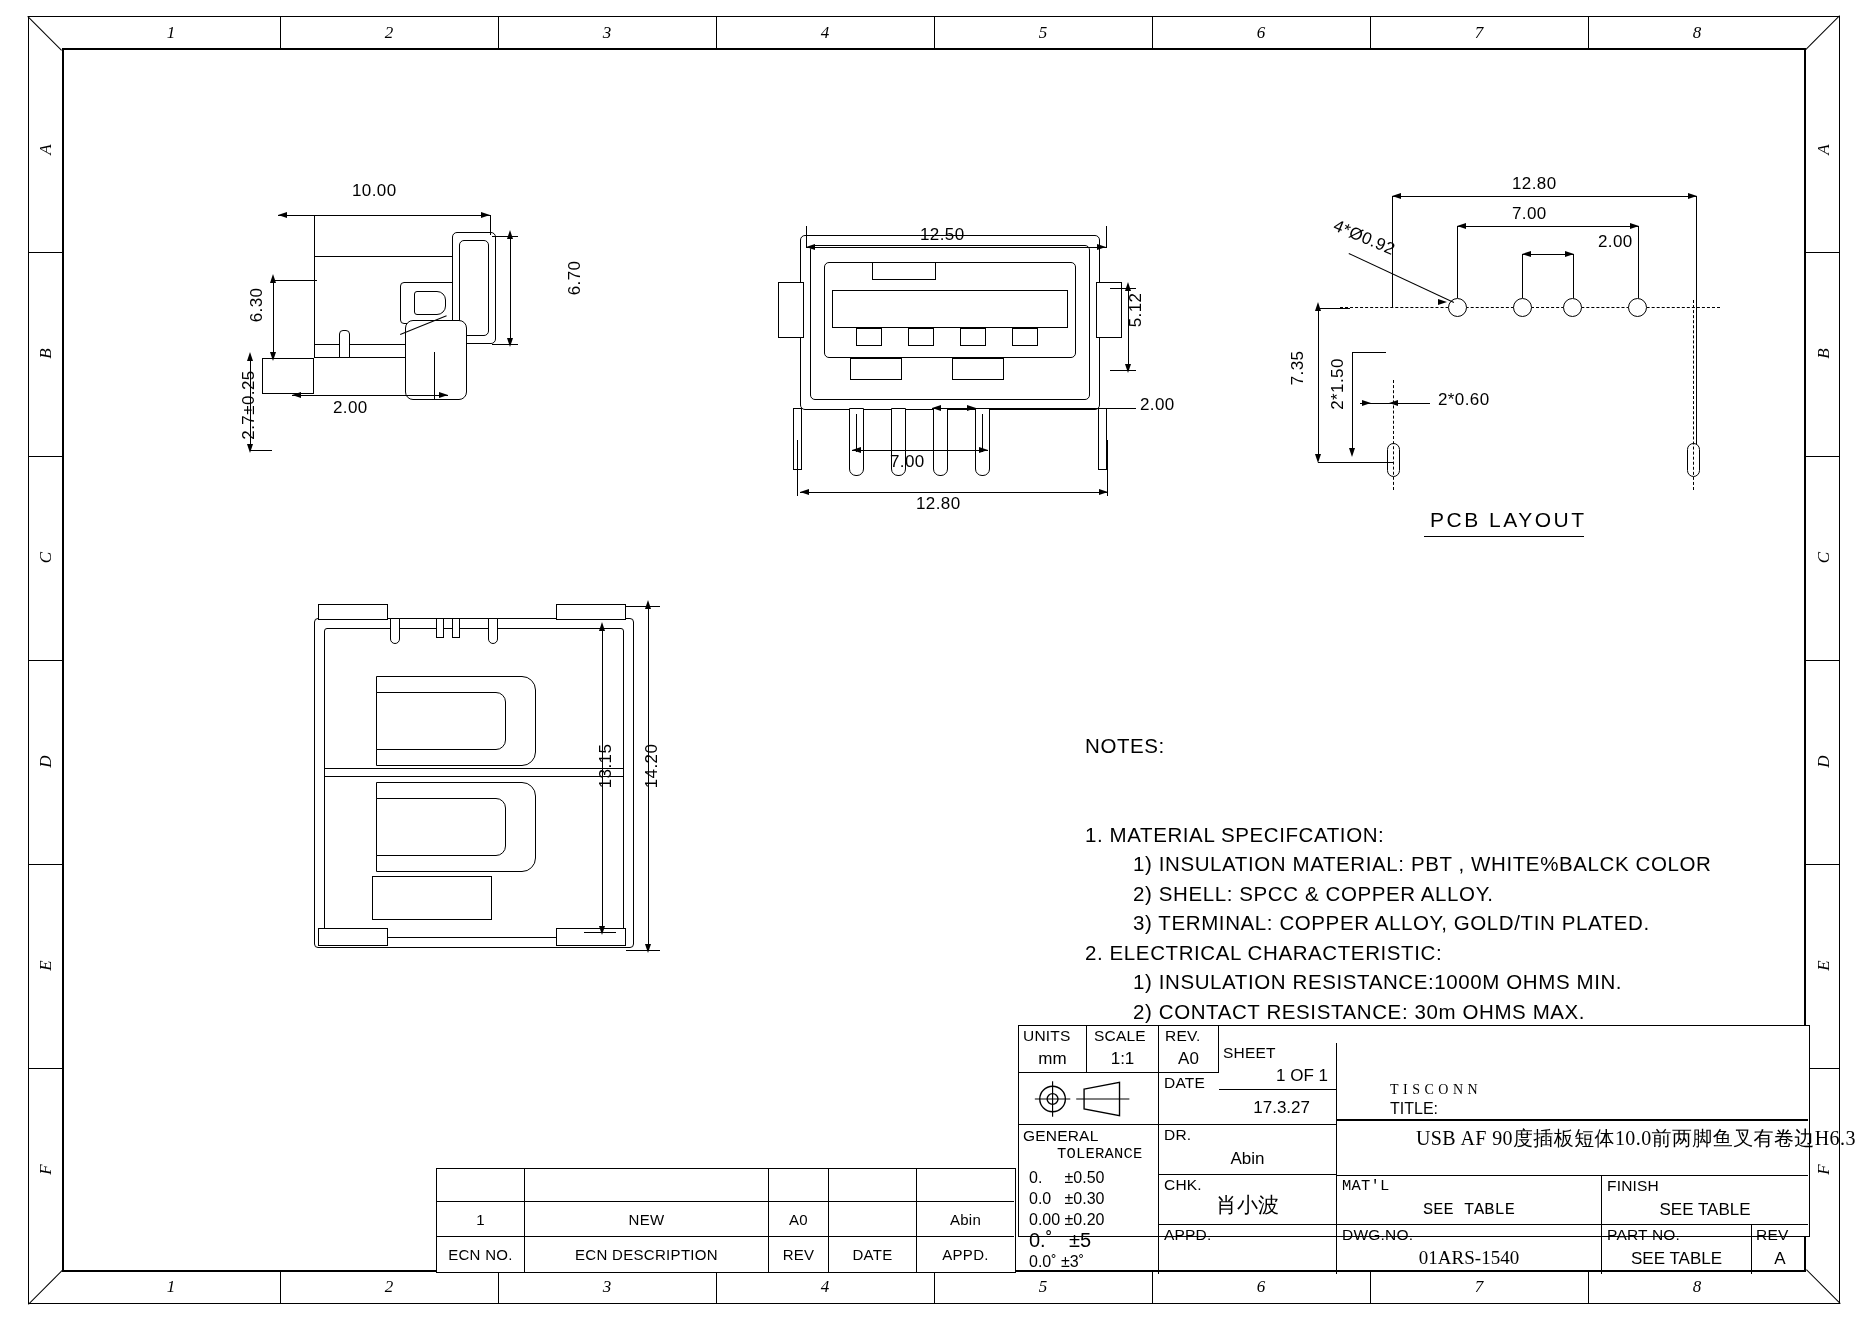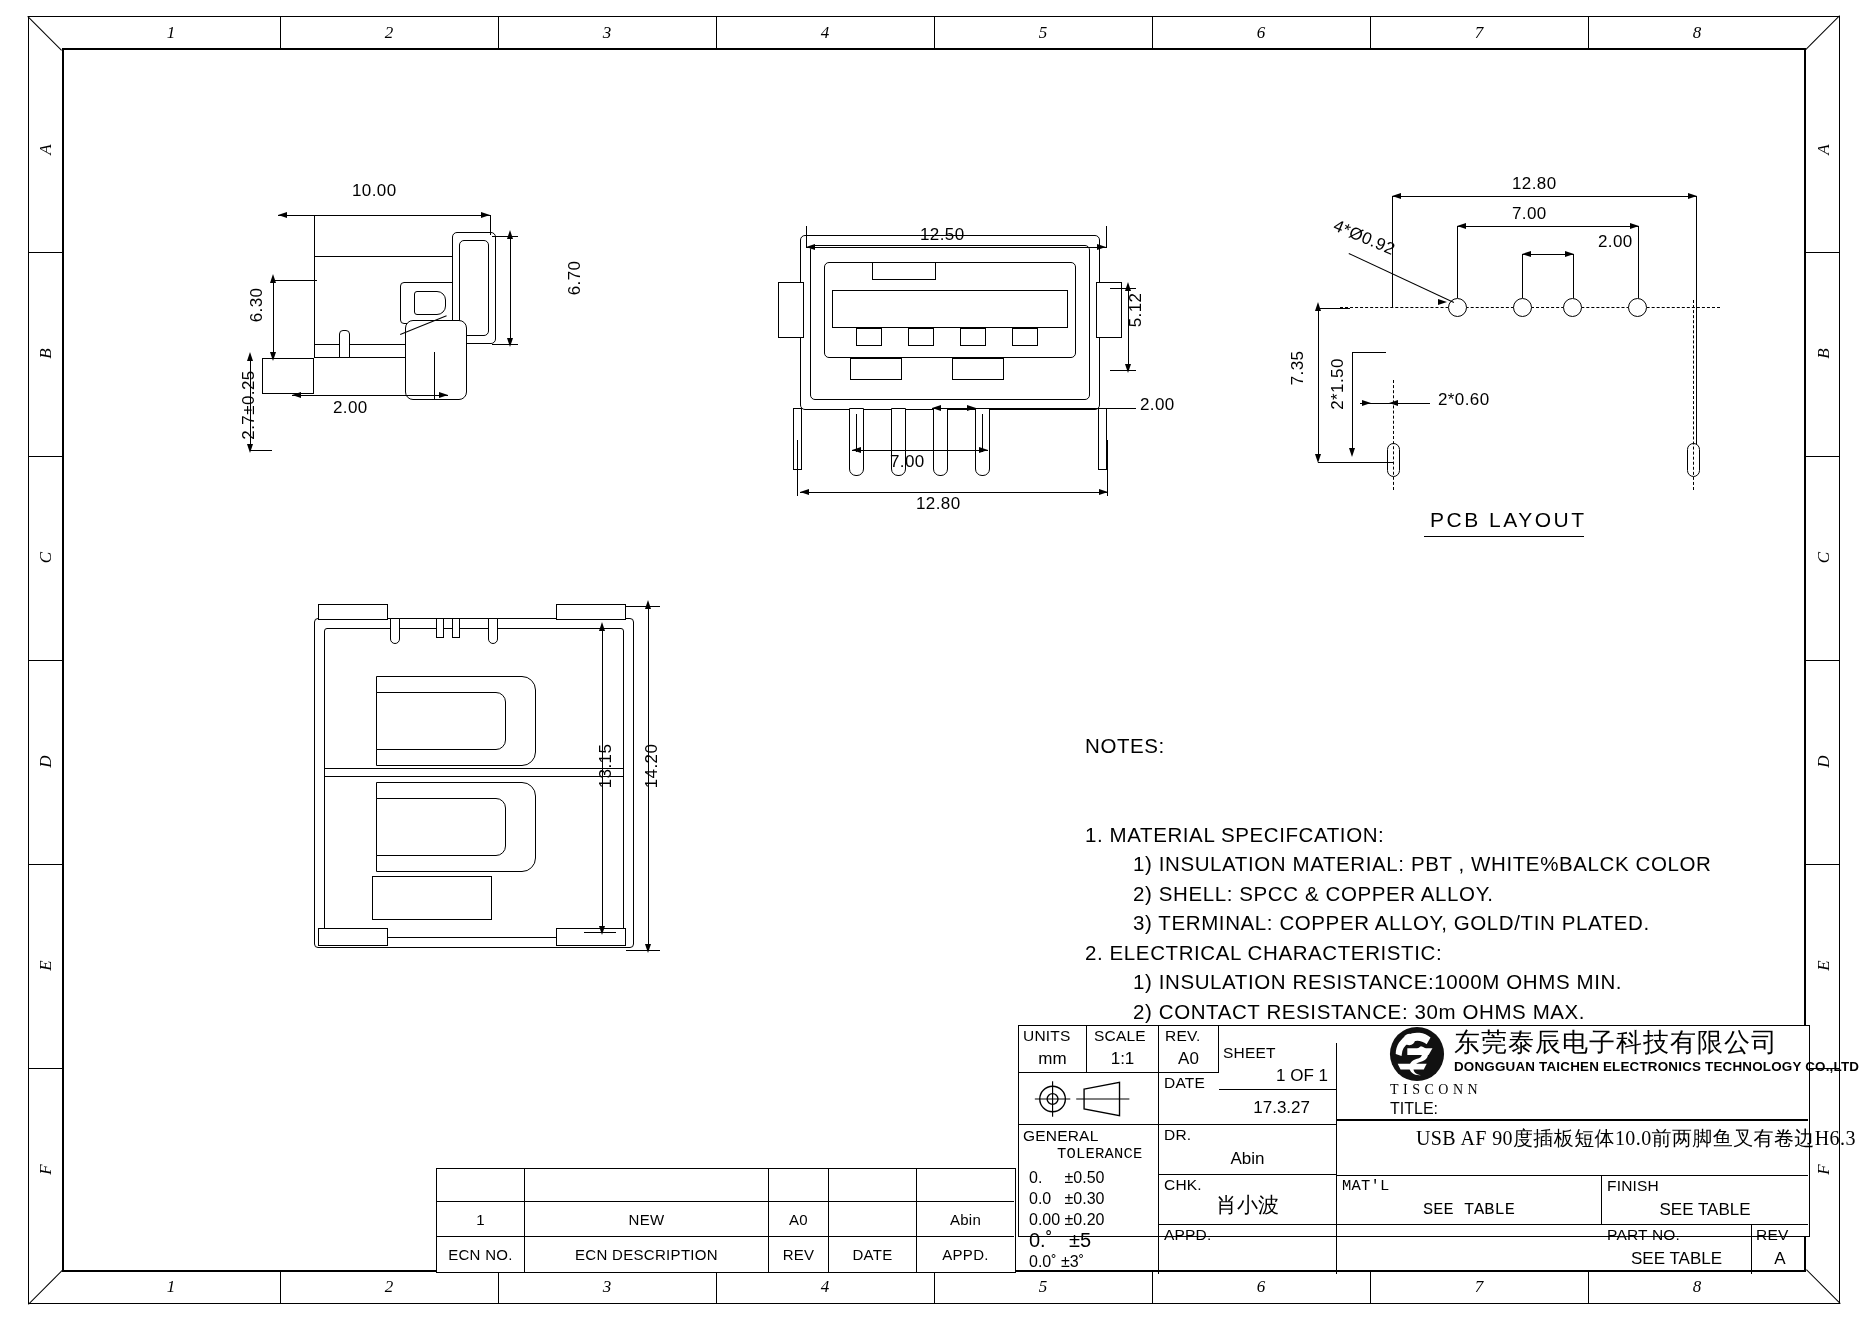--- a/index.html
+++ b/index.html
@@ -434,39 +434,31 @@
 
     <div class="tb-cell" style="left:318px;top:150px;width:265px;height:49px;font-family:Liberation Mono, monospace;">
       <div class="tb-lab" style="left:5px;">MAT'L</div>
       <div class="tb-val" style="top:24px;">SEE TABLE</div>
     </div>
     <div class="tb-cell" style="left:583px;top:150px;width:206px;height:49px;border-right:none;">
       <div class="tb-lab" style="left:5px;">FINISH</div>
       <div class="tb-val" style="top:24px;">SEE TABLE</div>
     </div>
 
+    <div class="tb-cell" style="left:318px;top:199px;width:265px;height:49px;border-bottom:none;">
+      <div class="tb-lab" style="left:5px;">DWG.NO.</div>
+      <div class="tb-val" style="top:22px;font-family:'Liberation Serif',serif;font-size:19px;">01ARS-1540</div>
+    </div>
     <div class="tb-cell" style="left:583px;top:199px;width:150px;height:49px;border-bottom:none;">
       <div class="tb-lab" style="left:5px;">PART NO.</div>
       <div class="tb-val" style="top:24px;">SEE TABLE</div>
     </div>
     <div class="tb-cell" style="left:733px;top:199px;width:56px;height:49px;border-right:none;border-bottom:none;">
       <div class="tb-lab" style="left:4px;">REV</div>
       <div class="tb-val" style="top:24px;">A</div>
     </div>
   </div>
 
-  <div id="logo-wrap">
-    <svg width="58" height="58" viewBox="0 0 60 60" style="position:absolute;left:0;top:-2px;">
-      <circle cx="30" cy="30" r="28" fill="#111"></circle>
-      <path d="M8 30 A22 22 0 0 1 44 13 L40 20 A16 16 0 0 0 14 32 Z" fill="#fff"></path>
-      <circle cx="22" cy="15" r="6" fill="#fff"></circle>
-      <path d="M20 24 h26 l-4 7 h-22 z" fill="#fff"></path>
-      <path d="M34 22 c10 2 10 14 0 16 c-9 2 -11 12 0 14 c-14 1 -16 -14 -4 -17 c8 -2 6 -9 -2 -9 z" fill="#fff"></path>
-      <path d="M10 40 h30 l-3 6 h-24 z" fill="#fff"></path>
-    </svg>
-    <div class="cn-name">东莞泰辰电子科技有限公司</div>
-    <div class="en-name">DONGGUAN TAICHEN ELECTRONICS TECHNOLOGY CO.,LTD</div>
-  </div>
   <div id="tisconn">TISCONN</div>
   <div id="title-label">TITLE:</div>
   <div id="title-text">USB AF 90度插板短体10.0前两脚鱼叉有卷边H6.3</div>
 
 </div>
 
 </body></html>

